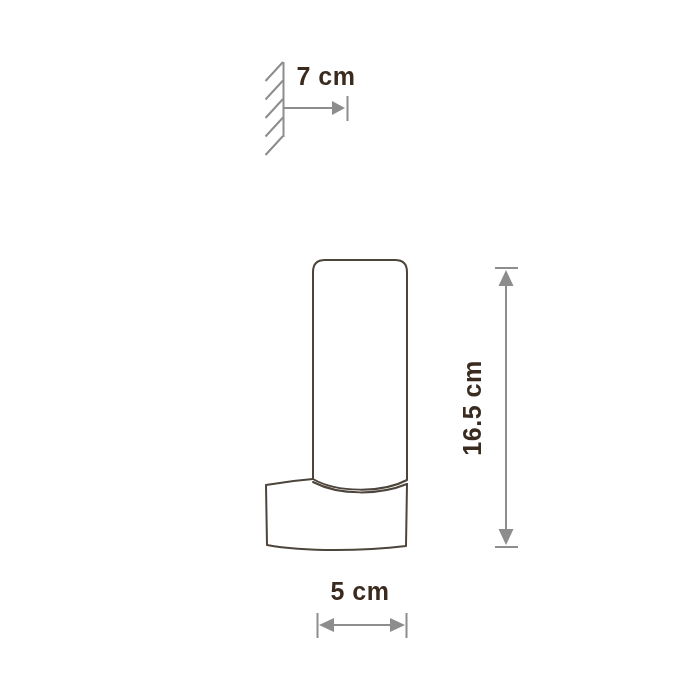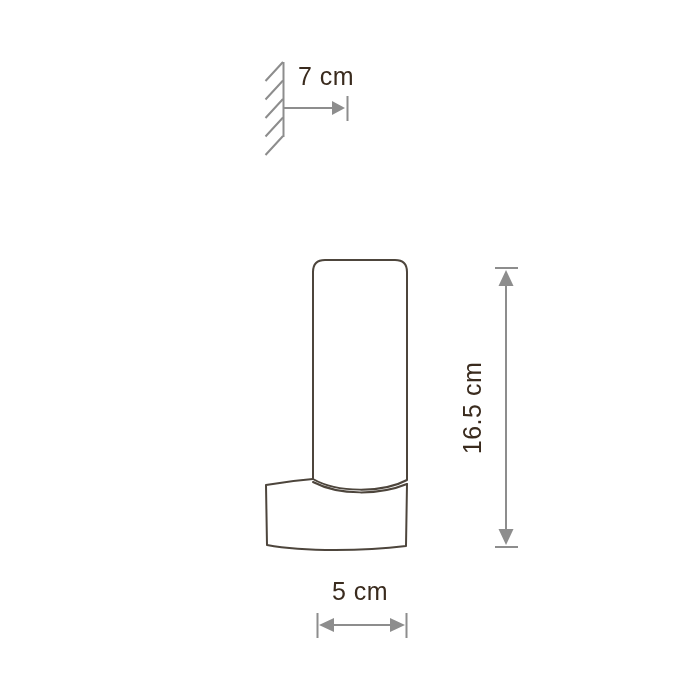--- a/index.html
+++ b/index.html
@@ -8,20 +8,21 @@
     --dim-color: #8d8d8d;
     --label-color: #3a2b1e;
   }
   html, body { margin: 0; padding: 0; background: var(--bg); }
   .canvas {
     position: relative;
     width: 572px;
     height: 700px;
     background: var(--bg);
     font-family: "Liberation Sans", sans-serif;
+    font-weight: bold;
   }
   svg { display: block; }
   .lamp-line {
     fill: none;
     stroke: var(--lamp-outline);
     stroke-width: 2;
     stroke-linecap: round;
     stroke-linejoin: round;
   }
   .dim-stroke {

